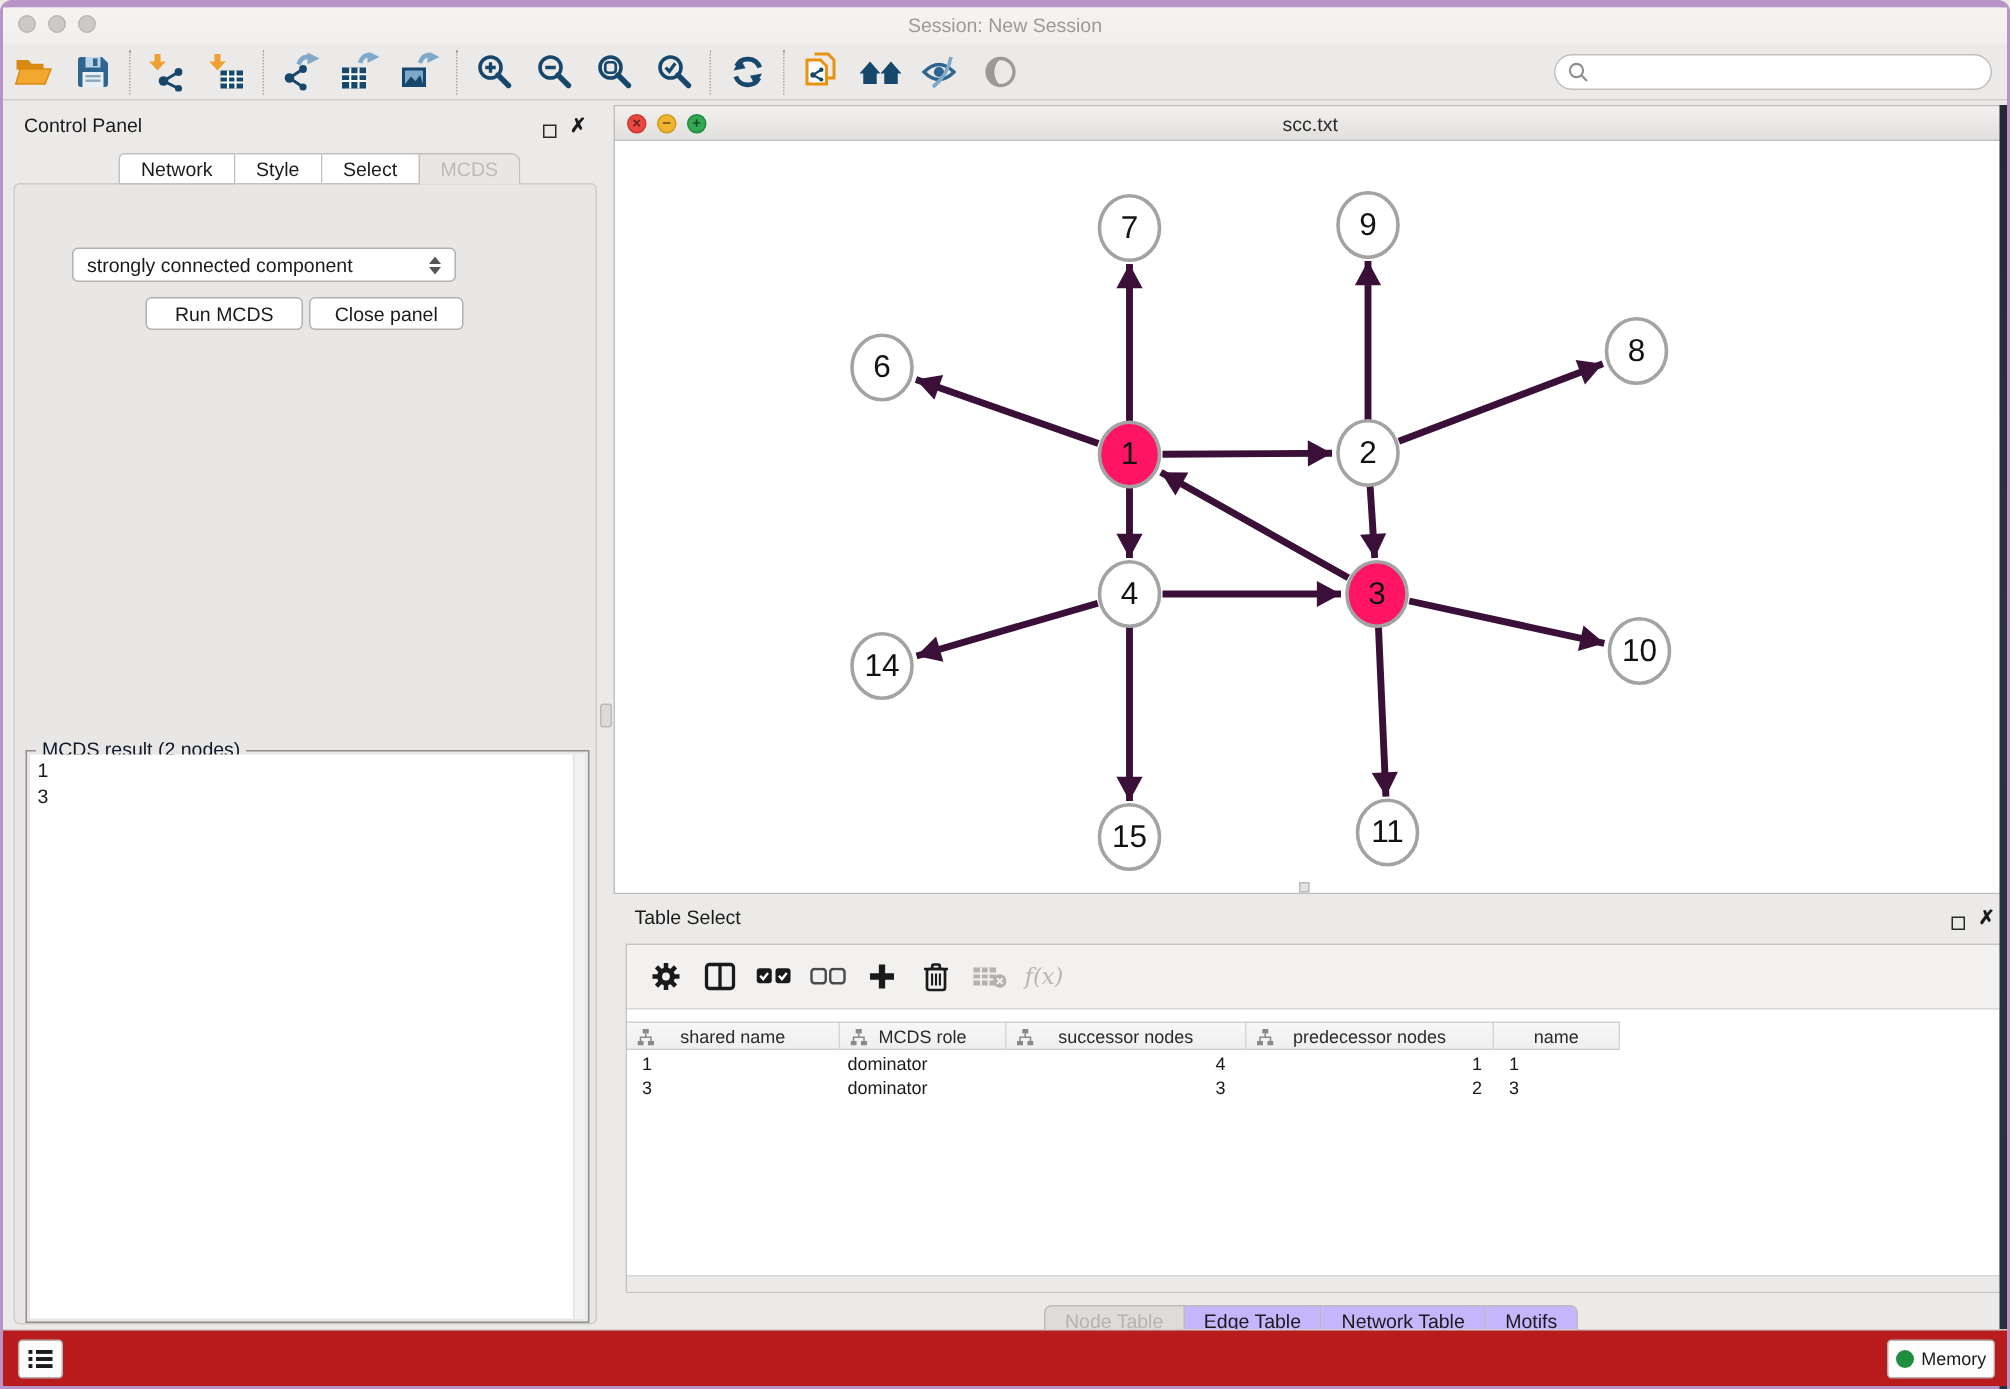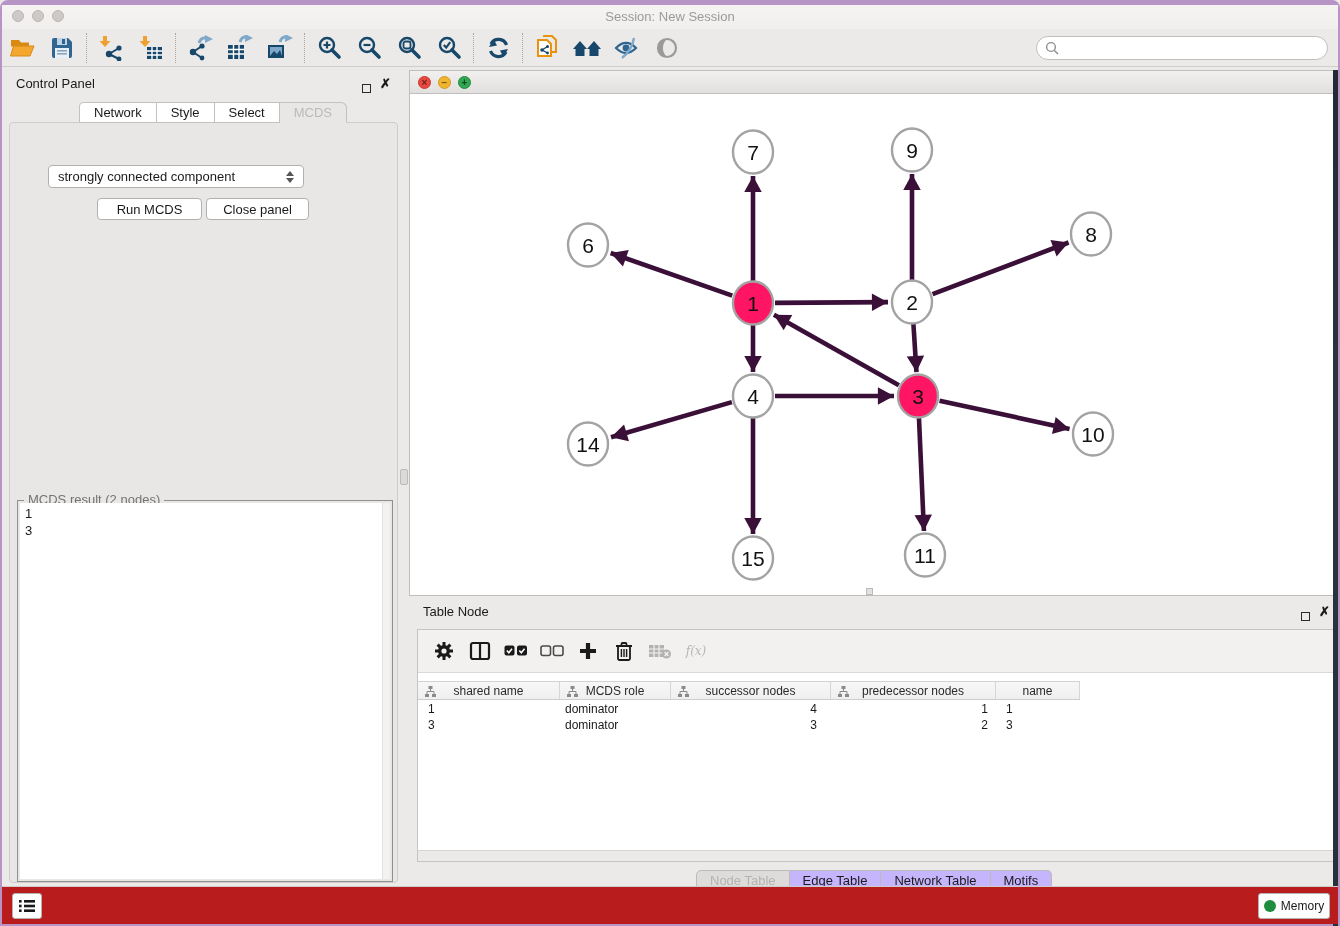--- a/index.html
+++ b/index.html
@@ -44,21 +44,21 @@
   .dropdown .dd-label { flex:1; }
   .dd-arrows { display:flex; flex-direction:column; gap:2px; align-items:center; }
   .dd-arrows i { display:block; width:0; height:0; border-left:4px solid transparent; border-right:4px solid transparent; }
   .dd-up { border-bottom:5px solid #555; }
   .dd-down { border-top:5px solid #555; }
   .cp-btn { position:absolute; top:75px; height:22px; background:#fff; border:1px solid #b3b1af;
     border-radius:4px; font-size:13px; color:#1a1a1a; display:flex; align-items:center; justify-content:center; }
   .btn-run { left:87px; width:105px; }
   .btn-closepanel { left:196px; width:103px; }
   .result-group { position:absolute; left:7px; top:377px; width:376px; height:382px; border:1px solid #8f8f8f; }
-  .result-legend { position:absolute; left:6px; top:-9px; background:#e9e7e5; padding:0 4px; font-size:13px; color:#737373; }
+  .result-legend { position:absolute; left:6px; top:-9px; background:#e9e7e5; padding:0 4px; font-size:13px; color:#0f172a; }
   .result-area { position:absolute; inset:2px; background:#fff; font-size:13px; color:#1a1a1a; padding:2px 5px; line-height:17px; }
   .result-gutter { position:absolute; right:2px; top:2px; bottom:2px; width:8px; background:#f2f2f2; border-left:1px solid #e2e2e2; }
 
   
   .v-split-handle { position:absolute; left:398px; top:464px; width:8px; height:16px;
     background:#dcdad8; border:1px solid #bdbbb9; border-radius:2px; }
 
   
   .net-window { position:absolute; left:407px; top:65px; width:929px; height:526px;
     border:1px solid #c0bebc; background:#fff; }
@@ -77,21 +77,21 @@
 
   
   .tp-title { position:absolute; left:421px; top:599px; font-size:13px; color:#1a1a1a; }
   .tp-float { position:absolute; left:1299px; top:602px; }
   .tp-close { position:absolute; left:1317px; top:599px; }
   .tp-box { position:absolute; left:415px; top:624px; width:917px; height:233px;
     background:#fff; border:1px solid #c6c4c2; }
   .tp-toolbar { position:absolute; left:0; top:0; width:100%; height:43px;
     background:#f2f1ef; border-bottom:1px solid #dbd9d7; display:flex; align-items:center; padding-left:8px; }
   .tp-btn { width:36px; height:34px; display:flex; align-items:center; justify-content:center; }
-  .fx-label { font-size:12px; font-style:italic; font-family:"DejaVu Serif", serif; color:#b8b6b4; }
+  .fx-label { font-size:15px; font-style:italic; font-family:"DejaVu Serif", serif; color:#b8b6b4; }
   .tbl-head { position:absolute; left:0; top:51px; height:19px; display:flex;
     background:linear-gradient(#f7f7f7,#efefef); border-top:1px solid #d4d2d0; border-bottom:1px solid #cfcdcb; }
   .th { position:relative; height:100%; border-right:1px solid #d8d6d4; font-size:12px; color:#2a2a2a;
     display:flex; align-items:center; justify-content:center; }
   .th svg { position:absolute; left:7px; top:4px; }
   .tbl-rows { position:absolute; left:0; top:71px; }
   .tr { display:flex; height:16px; }
   .td { font-size:12px; color:#1a1a1a; line-height:16px; white-space:nowrap; overflow:hidden; }
   .tp-footer { position:absolute; left:0; bottom:0; width:100%; height:11px;
     background:#eceae8; border-top:1px solid #d8d6d4; }
@@ -302,20 +302,21 @@
 
   <div class="v-split-handle"></div>
 
   <div class="net-window">
     <div class="net-titlebar">
       <div class="lights">
         <span class="light red">×</span>
         <span class="light yellow">−</span>
         <span class="light green">+</span>
       </div>
+      <div class="net-title">scc.txt</div>
     </div>
     <div class="canvas">
       <svg id="graph-svg" width="927" height="501" viewBox="0 0 927 501">
           <defs>
             <marker id="arrow" viewBox="-4 -2.5 5 5" markerWidth="5" markerHeight="5" refX="0" refY="0" orient="auto" markerUnits="strokeWidth">
               <path d="M0,0 L-3.5,-1.9 L-3.5,1.9 Z" fill="#3a1038"></path>
             </marker>
           </defs>
           <line x1="343" y1="187" x2="343" y2="82" stroke="#3a1038" stroke-width="4.6" marker-end="url(#arrow)"></line>
           <line x1="322.2449403778676" y1="201.7042820722201" x2="200.64188322414446" y2="158.9589650121235" stroke="#3a1038" stroke-width="4.6" marker-end="url(#arrow)"></line>
@@ -352,21 +353,21 @@
           <text x="683" y="340" text-anchor="middle" dominant-baseline="central" font-size="21" fill="#111" font-family="&quot;Liberation Sans&quot;, sans-serif">10</text>
           <ellipse cx="343" cy="464" rx="20" ry="21.5" fill="#ffffff" stroke="#a3a3a3" stroke-width="2.4"></ellipse>
           <text x="343" y="464" text-anchor="middle" dominant-baseline="central" font-size="21" fill="#111" font-family="&quot;Liberation Sans&quot;, sans-serif">15</text>
           <ellipse cx="515" cy="461" rx="20" ry="21.5" fill="#ffffff" stroke="#a3a3a3" stroke-width="2.4"></ellipse>
           <text x="515" y="461" text-anchor="middle" dominant-baseline="central" font-size="21" fill="#111" font-family="&quot;Liberation Sans&quot;, sans-serif">11</text>
         </svg>
       <div class="canvas-handle"></div>
     </div>
   </div>
 
-  <div class="tp-title">Table Node</div>
+  <div class="tp-title">Table Select</div>
   <span class="tp-float"><span class="float-box"></span></span>
   <span class="tp-close panel-x">✗</span>
 
   <div class="tp-box">
     <div class="tp-toolbar">
       <div class="tp-btn">
         <svg width="22" height="22" viewBox="0 0 22 22">
           <g fill="#1a1a1a">
             <rect x="9.5" y="2" width="3" height="18"></rect>
               <rect x="2" y="9.5" width="18" height="3"></rect>

